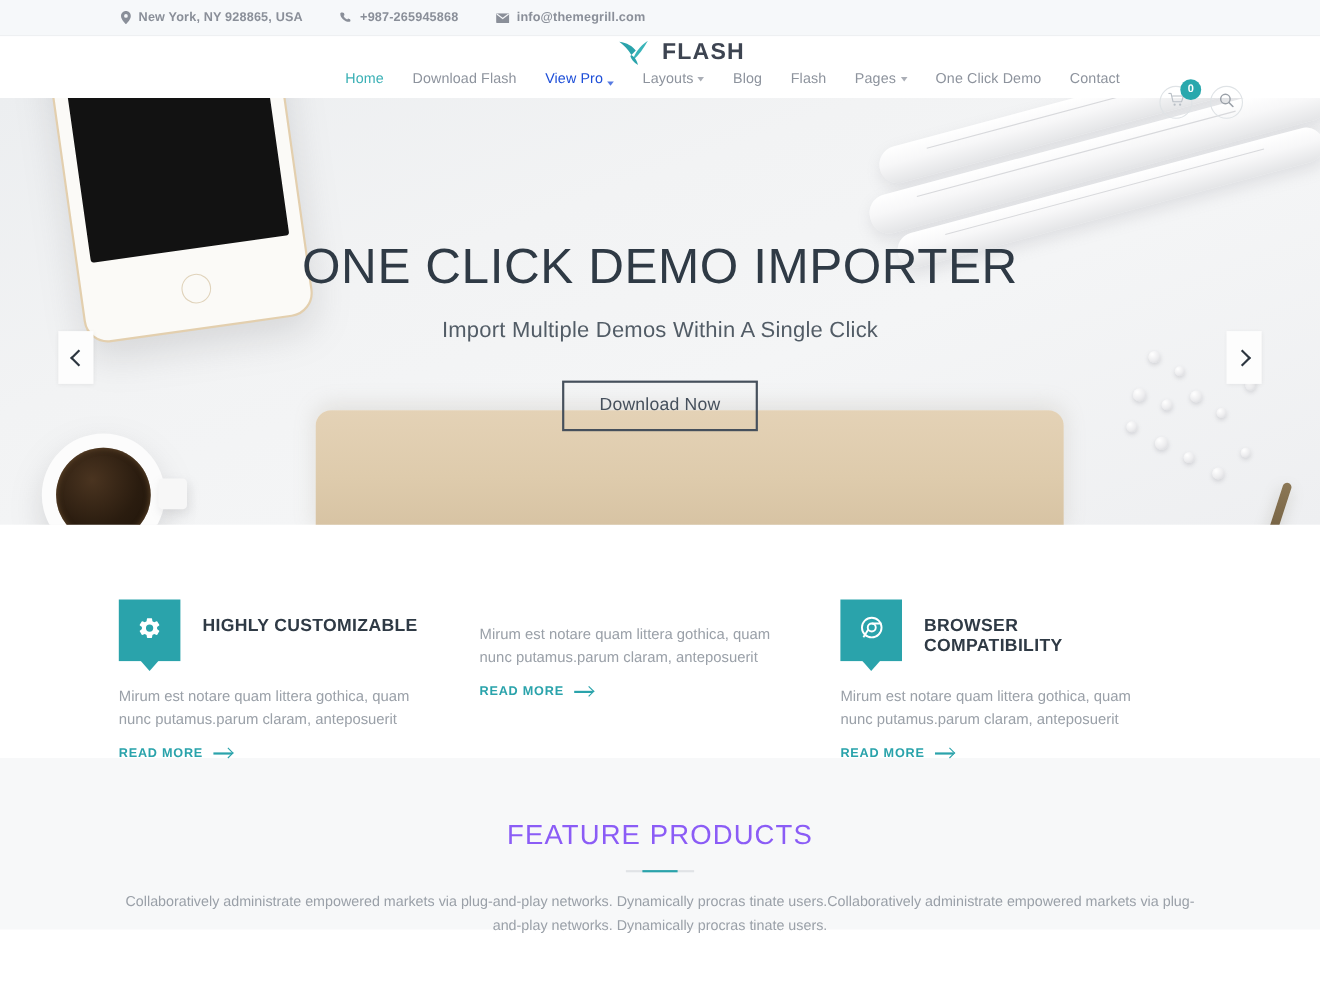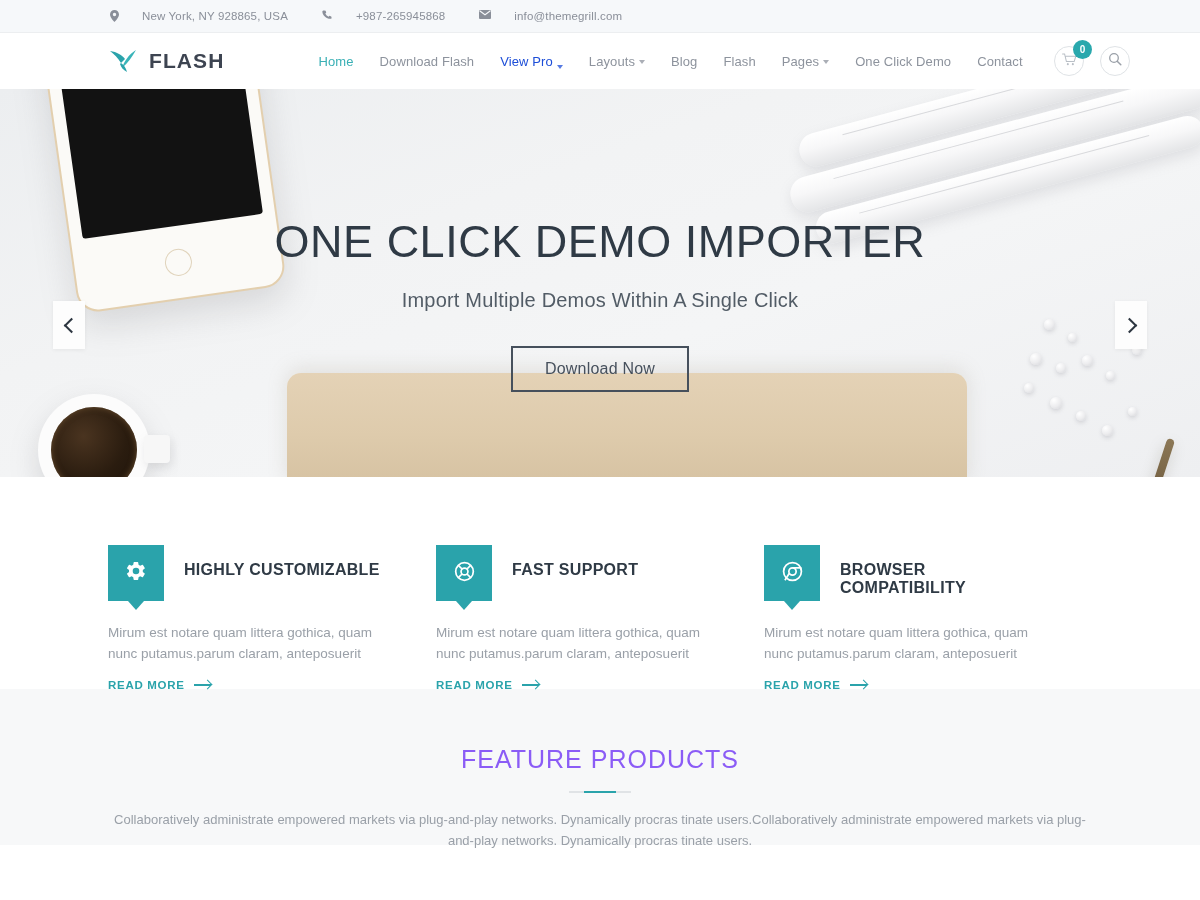--- a/index.html
+++ b/index.html
@@ -16,32 +16,33 @@
     background: #f6f8fa;
     border-bottom: 1px solid #eceef0;
     display: flex;
     align-items: center;
     padding-left: 110px;
     gap: 34px;
     font-size: 11.5px;
     color: #8a8f99;
     letter-spacing: .15px;
   }
-  .topbar-item { display: flex; gap: 23px; }
+  .topbar-item { display: flex; align-items: center; gap: 7px; font-weight: bold; }
   .topbar-item svg { display: block; }
 
   
   .header {
     height: 56px;
     background: #ffffff;
     display: flex;
     align-items: center;
     padding: 0 70px 0 108px;
     position: relative;
     z-index: 5;
+    flex-direction: column;
   }
   .logo { display: flex; align-items: center; gap: 11px; }
   .logo-mark { width: 30px; height: 30px; }
   .logo-text {
     font-size: 21px; font-weight: bold; color: #3d4451;
     letter-spacing: 1.1px;
   }
   .nav {
     display: flex; align-items: center;
     gap: 26px;
@@ -453,35 +454,20 @@
       <div class="feature-title">HIGHLY CUSTOMIZABLE</div>
     </div>
     <p class="feature-text">Mirum est notare quam littera gothica, quam nunc putamus.parum claram, anteposuerit</p>
     <a class="read-more">
       <span>READ MORE</span>
       <i class="rm-arrow"></i>
     </a>
   </div>
 
   <div class="feature">
-    <div class="feature-head">
-      <div class="feature-badge">
-        <span>
-          <svg width="23" height="23" viewBox="0 0 24 24" fill="none" stroke="#ffffff" stroke-width="1.8">
-            <circle cx="12" cy="12" r="9.2"></circle>
-            <circle cx="12" cy="12" r="3.6"></circle>
-            <line x1="5.6" y1="5.6" x2="9.4" y2="9.4"></line>
-            <line x1="14.6" y1="14.6" x2="18.4" y2="18.4"></line>
-            <line x1="18.4" y1="5.6" x2="14.6" y2="9.4"></line>
-            <line x1="9.4" y1="14.6" x2="5.6" y2="18.4"></line>
-          </svg>
-        </span>
-      </div>
-      <div class="feature-title">FAST SUPPORT</div>
-    </div>
     <p class="feature-text">Mirum est notare quam littera gothica, quam nunc putamus.parum claram, anteposuerit</p>
     <a class="read-more">
       <span>READ MORE</span>
       <i class="rm-arrow"></i>
     </a>
   </div>
 
   <div class="feature">
     <div class="feature-head">
       <div class="feature-badge">

